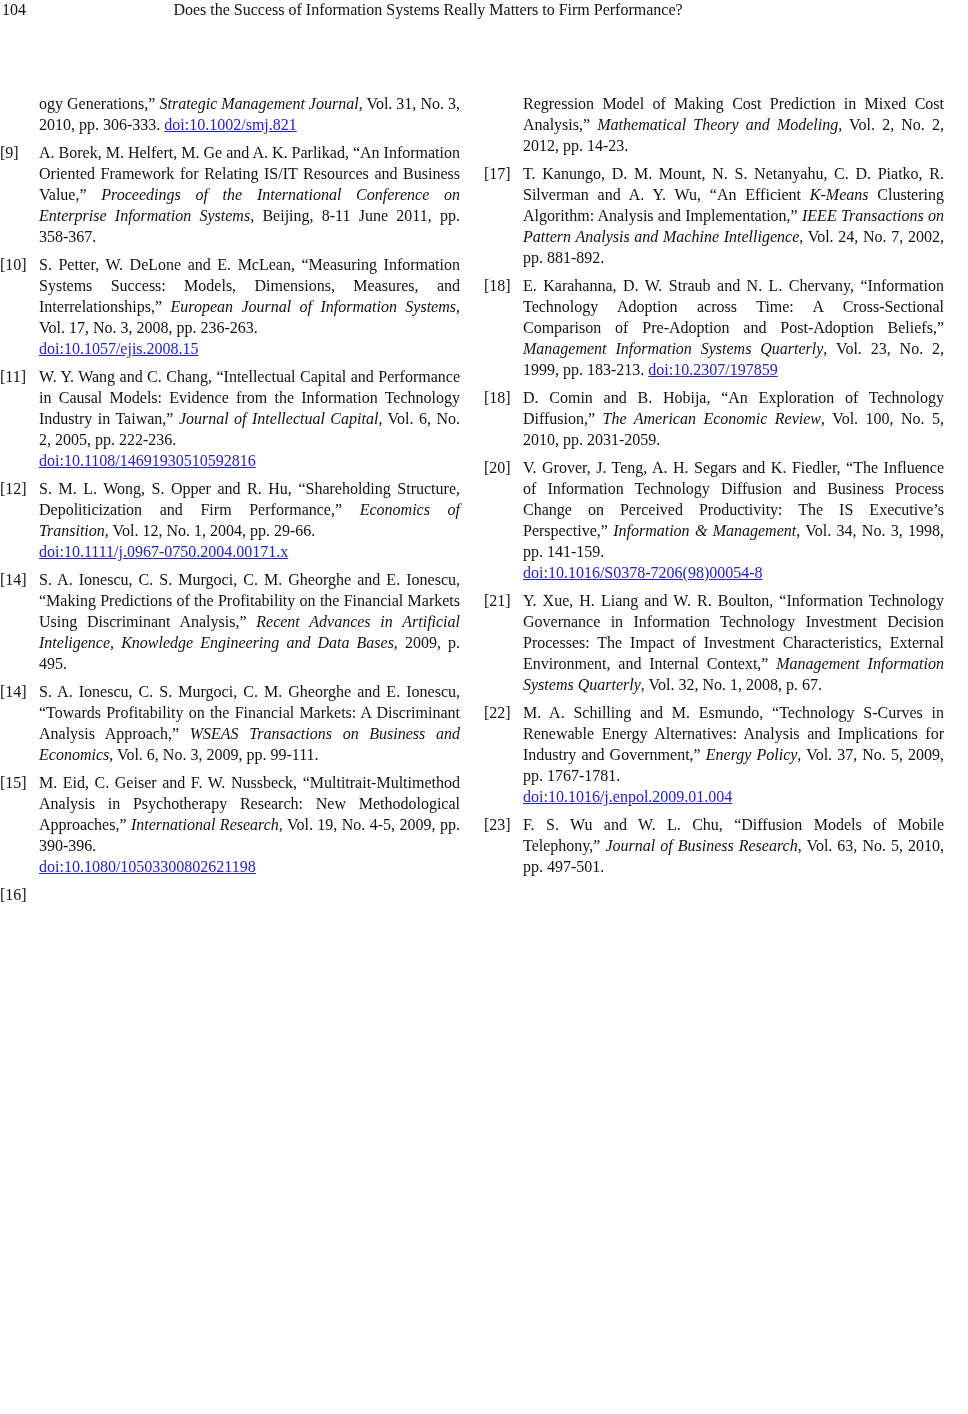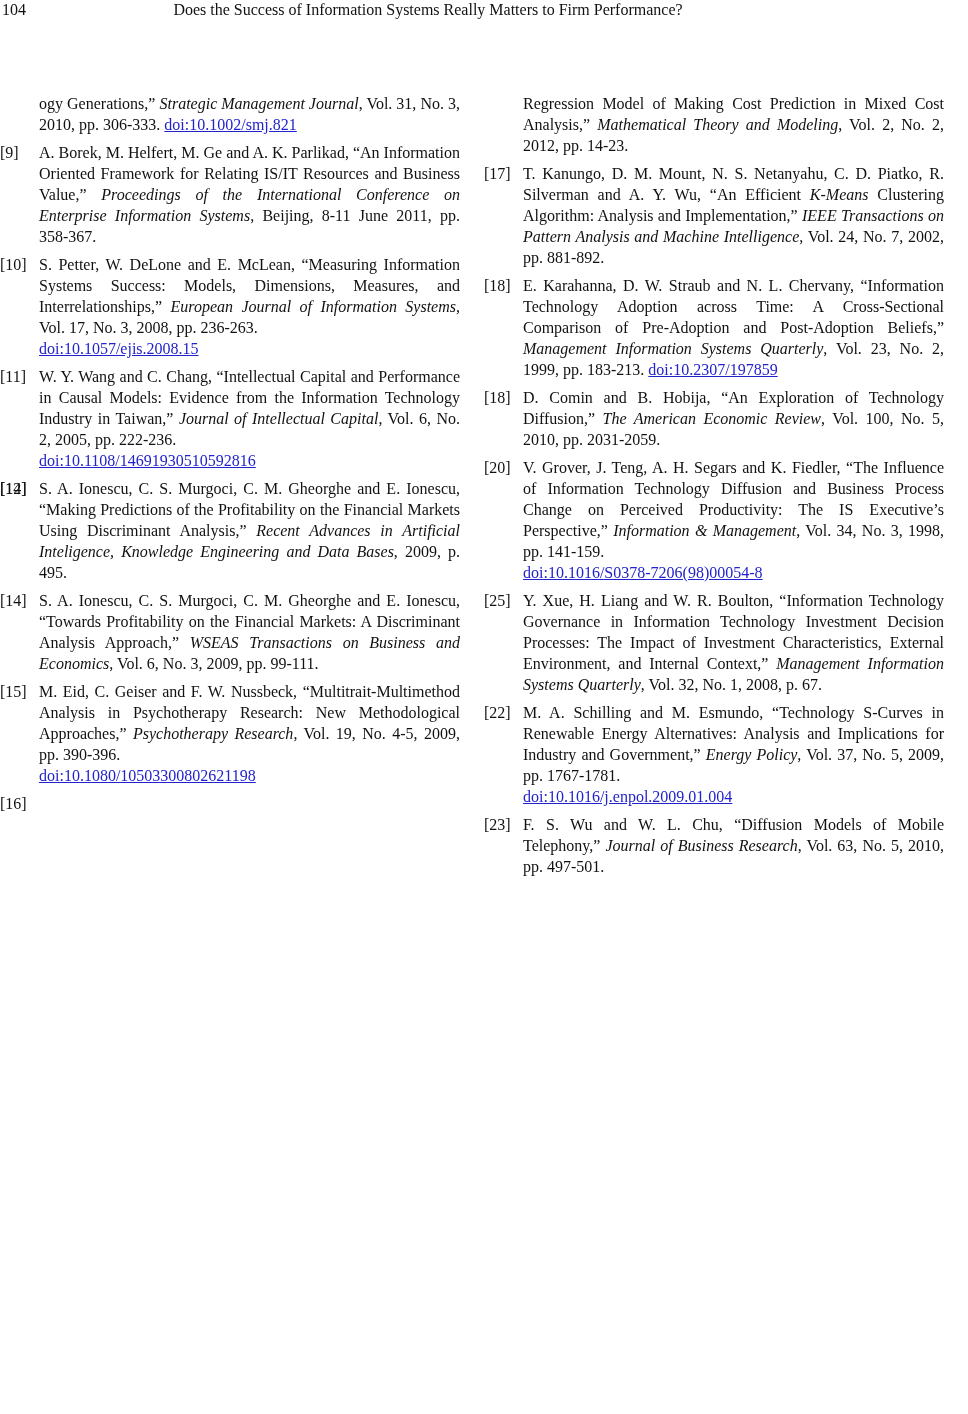--- a/index.html
+++ b/index.html
@@ -74,33 +74,33 @@
     <span class="pagenum">104</span>
     <span class="runtitle">Does the Success of Information Systems Really Matters to Firm Performance?</span>
   </div>
 
   <div class="cols">
     <div class="col" id="col-left">
         <div class="ref-entry"><span class="ref-label"></span><span>ogy Generations,” <i>Strategic Management Journal</i>, Vol. 31, No. 3, 2010, pp. 306-333. <a class="doi" href="#">doi:10.1002/smj.821</a></span></div>
         <div class="ref-entry"><span class="ref-label">[9]</span><span>A. Borek, M. Helfert, M. Ge and A. K. Parlikad, “An Information Oriented Framework for Relating IS/IT Resources and Business Value,” <i>Proceedings of the International Conference on Enterprise Information Systems</i>, Beijing, 8-11 June 2011, pp. 358-367.</span></div>
         <div class="ref-entry"><span class="ref-label">[10]</span><span>S. Petter, W. DeLone and E. McLean, “Measuring Information Systems Success: Models, Dimensions, Measures, and Interrelationships,” <i>European Journal of Information Systems</i>, Vol. 17, No. 3, 2008, pp. 236-263.<br><a class="doi" href="#">doi:10.1057/ejis.2008.15</a></span></div>
         <div class="ref-entry"><span class="ref-label">[11]</span><span>W. Y. Wang and C. Chang, “Intellectual Capital and Performance in Causal Models: Evidence from the Information Technology Industry in Taiwan,” <i>Journal of Intellectual Capital</i>, Vol. 6, No. 2, 2005, pp. 222-236.<br><a class="doi" href="#">doi:10.1108/14691930510592816</a></span></div>
-        <div class="ref-entry"><span class="ref-label">[12]</span></div>
+        <div class="ref-entry"><span class="ref-label">[12]</span><span>S. M. L. Wong, S. Opper and R. Hu, “Shareholding Structure, Depoliticization and Firm Performance,” <i>Economics of Transition</i>, Vol. 12, No. 1, 2004, pp. 29-66.<br><a class="doi" href="#">doi:10.1111/j.0967-0750.2004.00171.x</a></span></div>
         <div class="ref-entry"><span class="ref-label">[14]</span><span>S. A. Ionescu, C. S. Murgoci, C. M. Gheorghe and E. Ionescu, “Making Predictions of the Profitability on the Financial Markets Using Discriminant Analysis,” <i>Recent Advances in Artificial Inteligence, Knowledge Engineering and Data Bases</i>, 2009, p. 495.</span></div>
         <div class="ref-entry"><span class="ref-label">[14]</span><span>S. A. Ionescu, C. S. Murgoci, C. M. Gheorghe and E. Ionescu, “Towards Profitability on the Financial Markets: A Discriminant Analysis Approach,” <i>WSEAS Transactions on Business and Economics</i>, Vol. 6, No. 3, 2009, pp. 99-111.</span></div>
-        <div class="ref-entry"><span class="ref-label">[15]</span><span>M. Eid, C. Geiser and F. W. Nussbeck, “Multitrait-Multimethod Analysis in Psychotherapy Research: New Methodological Approaches,” <i>Psychotherapy Research</i>, Vol. 19, No. 4-5, 2009, pp. 390-396.<br><a class="doi" href="#">doi:10.1080/10503300802621198</a></span></div>
+        <div class="ref-entry"><span class="ref-label">[15]</span><span>M. Eid, C. Geiser and F. W. Nussbeck, “Multitrait-Multimethod Analysis in Psychotherapy Research: New Methodological Approaches,” <i>International Research</i>, Vol. 19, No. 4-5, 2009, pp. 390-396.<br><a class="doi" href="#">doi:10.1080/10503300802621198</a></span></div>
         <div class="ref-entry"><span class="ref-label">[16]</span></div>
       </div>
     <div class="col" id="col-right">
         <div class="ref-entry"><span class="ref-label"></span><span>Regression Model of Making Cost Prediction in Mixed Cost Analysis,” <i>Mathematical Theory and Modeling</i>, Vol. 2, No. 2, 2012, pp. 14-23.</span></div>
         <div class="ref-entry"><span class="ref-label">[17]</span><span>T. Kanungo, D. M. Mount, N. S. Netanyahu, C. D. Piatko, R. Silverman and A. Y. Wu, “An Efficient <i>K-Means</i> Clustering Algorithm: Analysis and Implementation,” <i>IEEE Transactions on Pattern Analysis and Machine Intelligence</i>, Vol. 24, No. 7, 2002, pp. 881-892.</span></div>
         <div class="ref-entry"><span class="ref-label">[18]</span><span>E. Karahanna, D. W. Straub and N. L. Chervany, “Information Technology Adoption across Time: A Cross-Sectional Comparison of Pre-Adoption and Post-Adoption Beliefs,” <i>Management Information Systems Quarterly</i>, Vol. 23, No. 2, 1999, pp. 183-213. <a class="doi" href="#">doi:10.2307/197859</a></span></div>
         <div class="ref-entry"><span class="ref-label">[18]</span><span>D. Comin and B. Hobija, “An Exploration of Technology Diffusion,” <i>The American Economic Review</i>, Vol. 100, No. 5, 2010, pp. 2031-2059.</span></div>
         <div class="ref-entry"><span class="ref-label">[20]</span><span>V. Grover, J. Teng, A. H. Segars and K. Fiedler, “The Influence of Information Technology Diffusion and Business Process Change on Perceived Productivity: The IS Executive’s Perspective,” <i>Information &amp; Management</i>, Vol. 34, No. 3, 1998, pp. 141-159.<br><a class="doi" href="#">doi:10.1016/S0378-7206(98)00054-8</a></span></div>
-        <div class="ref-entry"><span class="ref-label">[25]</span><span>Y. Xue, H. Liang and W. R. Boulton, “Information Technology Governance in Information Technology Investment Decision Processes: The Impact of Investment Characteristics, External Environment, and Internal Context,” <i>Management Information Systems Quarterly</i>, Vol. 32, No. 1, 2008, p. 67.</span></div>
+        <div class="ref-entry"><span class="ref-label">[21]</span><span>Y. Xue, H. Liang and W. R. Boulton, “Information Technology Governance in Information Technology Investment Decision Processes: The Impact of Investment Characteristics, External Environment, and Internal Context,” <i>Management Information Systems Quarterly</i>, Vol. 32, No. 1, 2008, p. 67.</span></div>
         <div class="ref-entry"><span class="ref-label">[22]</span><span>M. A. Schilling and M. Esmundo, “Technology S-Curves in Renewable Energy Alternatives: Analysis and Implications for Industry and Government,” <i>Energy Policy</i>, Vol. 37, No. 5, 2009, pp. 1767-1781.<br><a class="doi" href="#">doi:10.1016/j.enpol.2009.01.004</a></span></div>
         <div class="ref-entry"><span class="ref-label">[23]</span><span>F. S. Wu and W. L. Chu, “Diffusion Models of Mobile Telephony,” <i>Journal of Business Research</i>, Vol. 63, No. 5, 2010, pp. 497-501.</span></div>
       </div>
   </div>
 
   <div class="ftr">
     <span>Copyright © 2012 SciRes.</span>
     <span class="jabbr">IB</span>
   </div>
 

